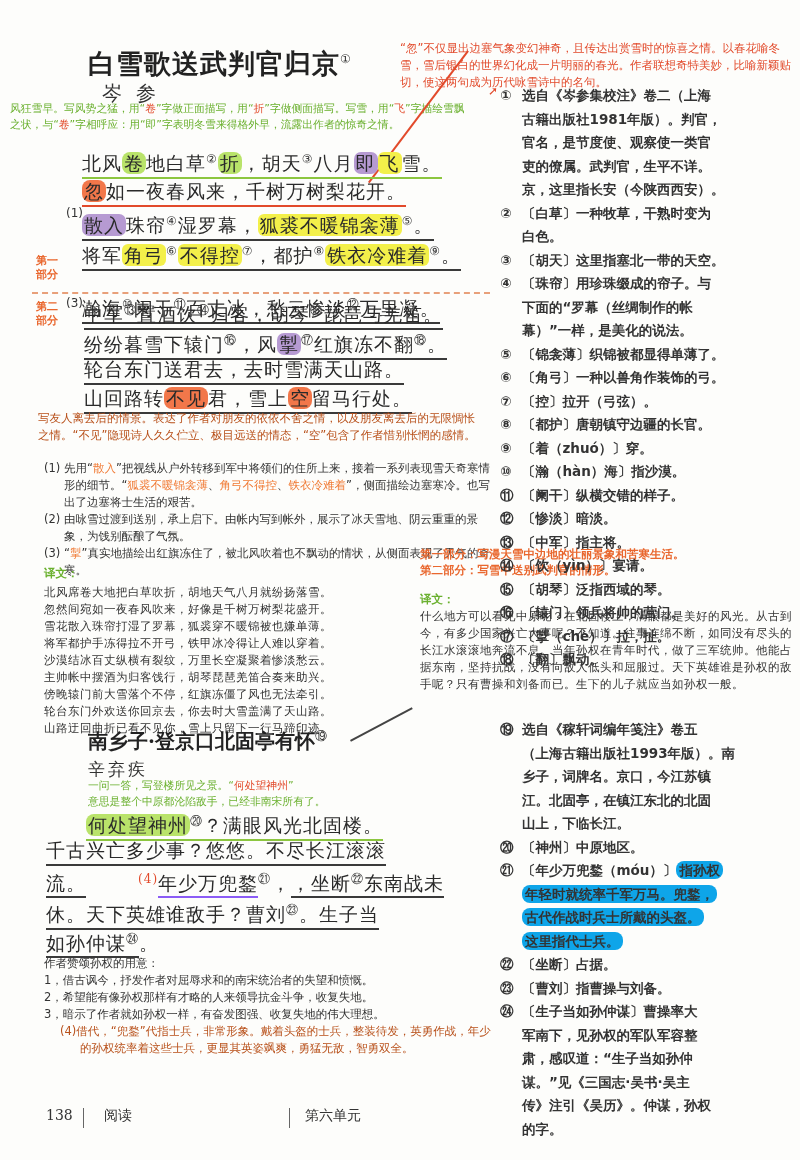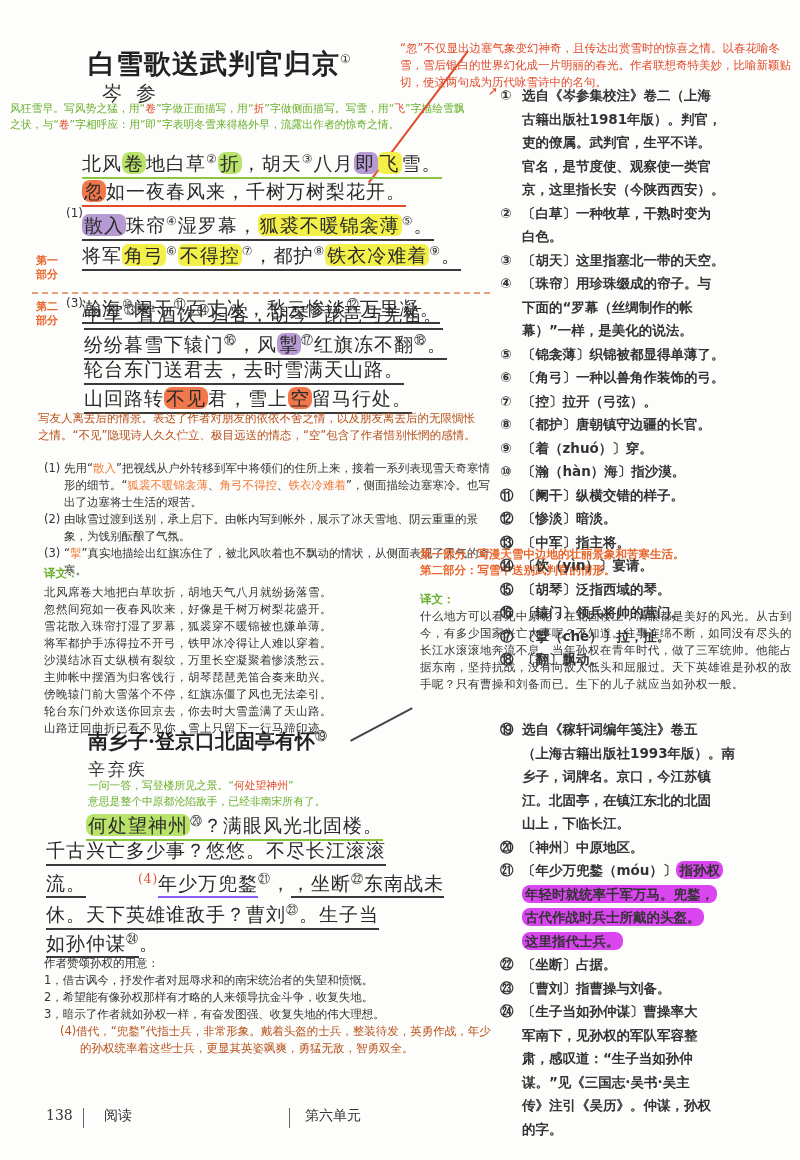--- a/index.html
+++ b/index.html
@@ -12,21 +12,21 @@
   .note-red { color: #e24a2b; font-size: 11.5px; line-height: 17px; }
   .note-green { color: #6ab02e; font-size: 10.8px; line-height: 16px; }
   .note-brown { color: #b8501a; font-size: 11.5px; line-height: 17px; }
   .note-dark { color: #333; font-size: 11.5px; line-height: 17px; }
   .orange { color: #f07a35; }
   .poem-line { font-family: "DejaVu Serif", serif; font-size: 19px; color: #2a2a2a; white-space: nowrap; border-bottom: 2px solid #3a3a3a; line-height: 28px; letter-spacing: 1px; }
   .hl-yellow { background: #f3f04a; border-radius: 6px; padding: 0 2px; }
   .hl-green { background: #b9e36a; border-radius: 8px; padding: 0 2px; }
   .hl-purple { background: #b69ad2; border-radius: 7px; padding: 0 2px; }
   .hl-orange { background: #f2774a; border-radius: 8px; padding: 0 2px; }
-  .hl-orange-note { background: #d946ef; border-radius: 8px; padding: 1px 3px; }
+  .hl-orange-note { background: #0ea5e9; border-radius: 8px; padding: 1px 3px; }
   .side-label { color: #e9672e; font-size: 11px; font-weight: bold; line-height: 14px; }
   .dash-sep { border-top: 2px dashed #e8a07a; }
   .fn { font-size: 13.5px; line-height: 23.5px; color: #333; font-weight: bold; }
   .fn .num { display: inline-block; width: 22px; }
   .fn .ind { padding-left: 22px; }
   .translation { font-size: 11.5px; line-height: 17px; color: #333; letter-spacing: 0.5px; }
   .label-green { color: #6ab02e; font-size: 11.5px; font-weight: bold; }
   .footer { font-family: "DejaVu Serif", serif; font-size: 14px; color: #333; }
   .vbar { width: 1px; height: 20px; background: #666; }
   .arrow-line { position: absolute; transform-origin: 0 0; height: 1.5px; }
@@ -117,21 +117,21 @@
   <div><span>雪花散入珠帘打湿了罗幕，</span><span>狐裘穿不暖锦被也嫌单薄。</span></div>
   <div><span>将军都护手冻得拉不开弓，</span><span>铁甲冰冷得让人难以穿着。</span></div>
   <div><span>沙漠结冰百丈纵横有裂纹，</span><span>万里长空凝聚着惨淡愁云。</span></div>
   <div><span>主帅帐中摆酒为归客饯行，</span><span>胡琴琵琶羌笛合奏来助兴。</span></div>
   <div><span>傍晚辕门前大雪落个不停，</span><span>红旗冻僵了风也无法牵引。</span></div>
   <div><span>轮台东门外欢送你回京去，</span><span>你去时大雪盖满了天山路。</span></div>
   <div><span>山路迂回曲折已看不见你，</span><span>雪上只留下一行马蹄印迹。</span></div>
 </div>
 
 <div class="abs fn" style="left:500px; top:84px; width:295px;">
-  <div><span class="num">①</span><span>选自《岑参集校注》卷二（上海</span><div class="ind">古籍出版社1981年版）。判官，</div><div class="ind">吏的僚属。武判官，生平不详。</div><div class="ind">官名，是节度使、观察使一类官</div><div class="ind">京，这里指长安（今陕西西安）。</div></div>
+  <div><span class="num">①</span><span>选自《岑参集校注》卷二（上海</span><div class="ind">古籍出版社1981年版）。判官，</div><div class="ind">官名，是节度使、观察使一类官</div><div class="ind">吏的僚属。武判官，生平不详。</div><div class="ind">京，这里指长安（今陕西西安）。</div></div>
   <div><span class="num">②</span><span>〔白草〕一种牧草，干熟时变为</span><div class="ind">白色。</div></div>
   <div><span class="num">③</span><span>〔胡天〕这里指塞北一带的天空。</span></div>
   <div><span class="num">④</span><span>〔珠帘〕用珍珠缀成的帘子。与</span><div class="ind">下面的“罗幕（丝绸制作的帐</div><div class="ind">幕）”一样，是美化的说法。</div></div>
   <div><span class="num">⑤</span><span>〔锦衾薄〕织锦被都显得单薄了。</span></div>
   <div><span class="num">⑥</span><span>〔角弓〕一种以兽角作装饰的弓。</span></div>
   <div><span class="num">⑦</span><span>〔控〕拉开（弓弦）。</span></div>
   <div><span class="num">⑧</span><span>〔都护〕唐朝镇守边疆的长官。</span></div>
   <div><span class="num">⑨</span><span>〔着（zhuó）〕穿。</span></div>
   <div><span class="num">⑩</span><span>〔瀚（hàn）海〕指沙漠。</span></div>
   <div><span class="num">⑪</span><span>〔阑干〕纵横交错的样子。</span></div>

